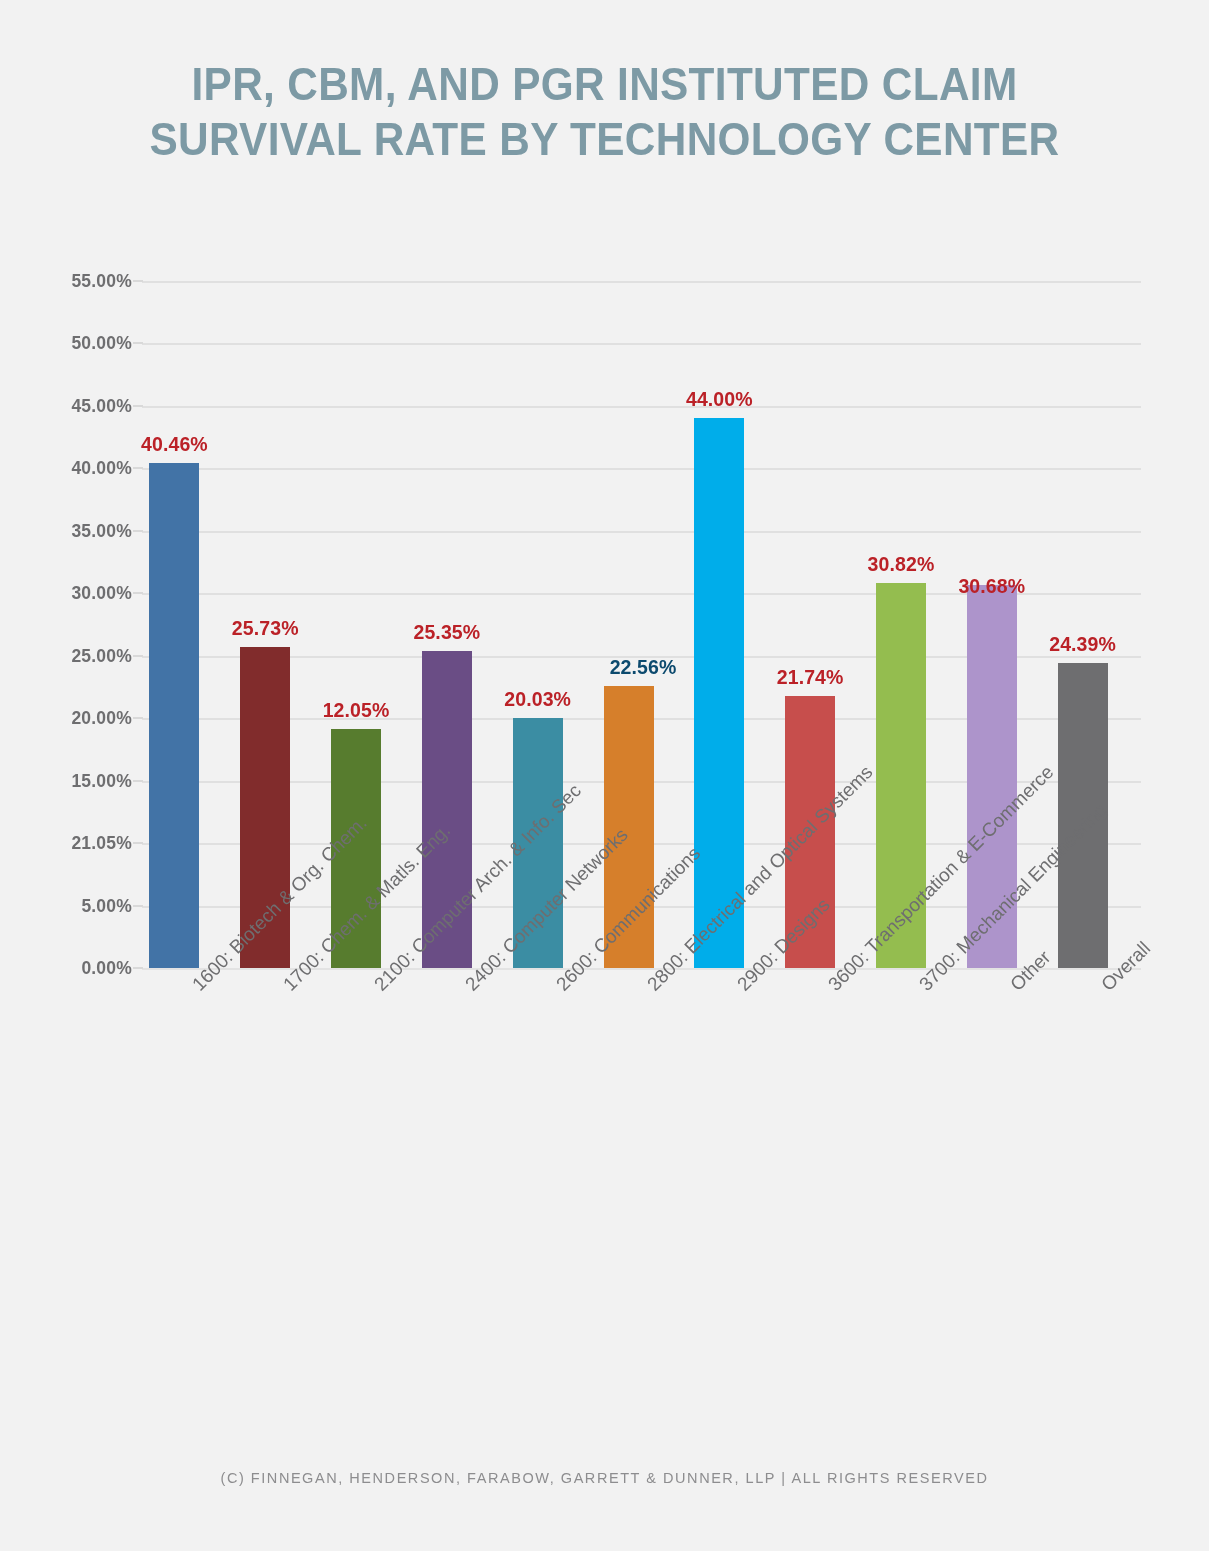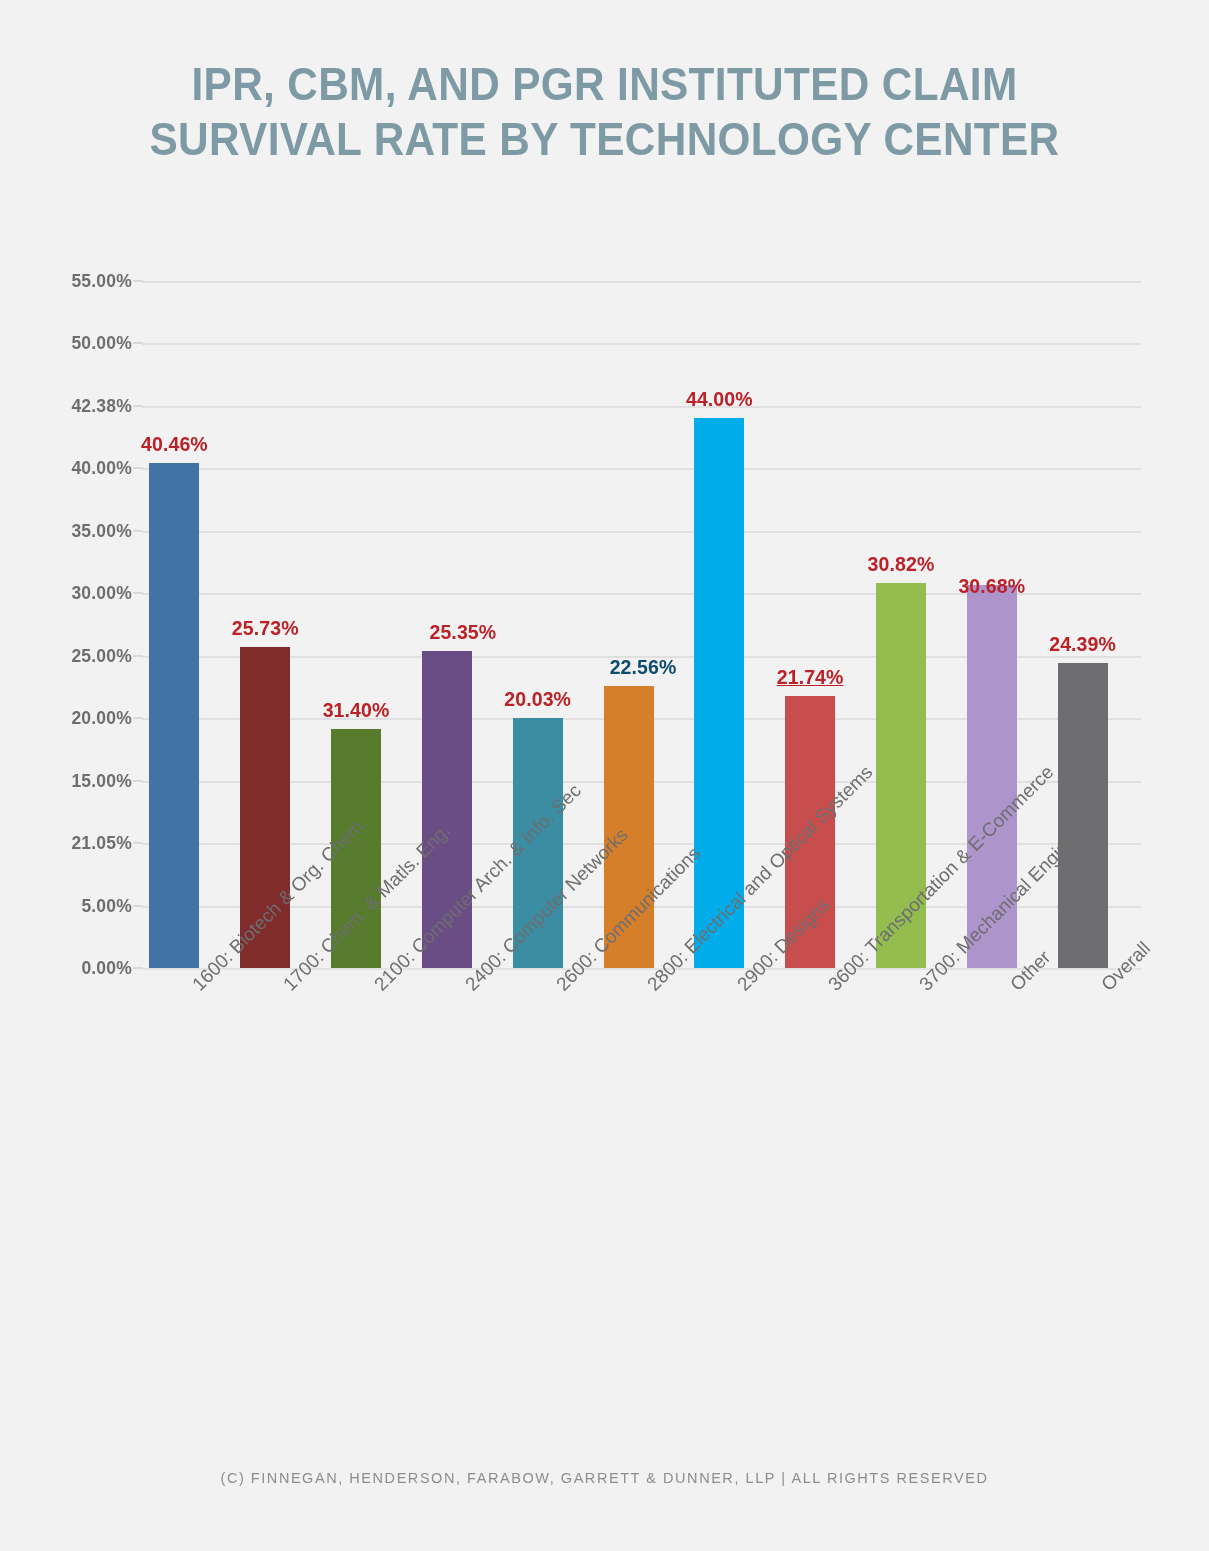--- a/index.html
+++ b/index.html
@@ -188,43 +188,43 @@
         <div class="ytick-label" style="top: 718.182px;">20.00%</div>
         <div class="ytick-mark" style="top: 655.727px;"></div>
         <div class="ytick-label" style="top: 655.727px;">25.00%</div>
         <div class="ytick-mark" style="top: 593.273px;"></div>
         <div class="ytick-label" style="top: 593.273px;">30.00%</div>
         <div class="ytick-mark" style="top: 530.818px;"></div>
         <div class="ytick-label" style="top: 530.818px;">35.00%</div>
         <div class="ytick-mark" style="top: 468.364px;"></div>
         <div class="ytick-label" style="top: 468.364px;">40.00%</div>
         <div class="ytick-mark" style="top: 405.909px;"></div>
-        <div class="ytick-label" style="top: 405.909px;">42.38%</div>
+        <div class="ytick-label" style="top: 405.909px;">45.00%</div>
         <div class="ytick-mark" style="top: 343.455px;"></div>
         <div class="ytick-label" style="top: 343.455px;">50.00%</div>
         <div class="ytick-mark" style="top: 281px;"></div>
         <div class="ytick-label" style="top: 281px;">55.00%</div>
       </div>
     <div id="plot">
         <div class="bar" title="1600: Biotech &amp; Org. Chem. — 40.46%" style="left: 7.40909px; height: 505.382px; background: rgb(66, 115, 166);"></div>
         <div class="bar-value" style="left: 32.4091px; top: 151.618px; color: rgb(187, 33, 39);">40.46%</div>
         <div class="bar" title="1700: Chem. &amp; Matls. Eng. — 25.73%" style="left: 98.2273px; height: 321.391px; background: rgb(129, 44, 44);"></div>
         <div class="bar-value" style="left: 123.227px; top: 335.609px; color: rgb(187, 33, 39);">25.73%</div>
         <div class="bar" title="2100: Computer Arch. &amp; Info. Sec — 19.14%" style="left: 189.045px; height: 239.076px; background: rgb(87, 124, 46);"></div>
-        <div class="bar-value" style="left: 214.045px; top: 417.924px; color: rgb(187, 33, 39);">31.40%</div>
+        <div class="bar-value" style="left: 214.045px; top: 417.924px; color: rgb(187, 33, 39);">12.05%</div>
         <div class="bar" title="2400: Computer Networks — 25.35%" style="left: 279.864px; height: 316.645px; background: rgb(106, 77, 133);"></div>
-        <div class="bar-value" style="left: 304.864px; top: 340.355px; color: rgb(187, 33, 39); margin-left: 16px;">25.35%</div>
+        <div class="bar-value" style="left: 304.864px; top: 340.355px; color: rgb(187, 33, 39);">25.35%</div>
         <div class="bar" title="2600: Communications — 20.03%" style="left: 370.682px; height: 250.193px; background: rgb(59, 141, 163);"></div>
         <div class="bar-value" style="left: 395.682px; top: 406.807px; color: rgb(187, 33, 39);">20.03%</div>
         <div class="bar" title="2800: Electrical and Optical Systems — 22.56%" style="left: 461.5px; height: 281.795px; background: rgb(214, 127, 43);"></div>
         <div class="bar-value" style="left: 501px; top: 375.205px; color: #0c4a6e;">22.56%</div>
         <div class="bar" title="2900: Designs — 44.00%" style="left: 552.318px; height: 549.6px; background: rgb(0, 173, 234);"></div>
         <div class="bar-value" style="left: 577.318px; top: 107.4px; color: rgb(187, 33, 39);">44.00%</div>
         <div class="bar" title="3600: Transportation &amp; E-Commerce — 21.74%" style="left: 643.136px; height: 271.552px; background: rgb(199, 78, 76);"></div>
-        <div class="bar-value" style="left: 668.136px; top: 385.448px; color: rgb(187, 33, 39); text-decoration: underline;">21.74%</div>
+        <div class="bar-value" style="left: 668.136px; top: 385.448px; color: rgb(187, 33, 39);">21.74%</div>
         <div class="bar" title="3700: Mechanical Engineering — 30.82%" style="left: 733.955px; height: 384.97px; background: rgb(148, 189, 79);"></div>
         <div class="bar-value" style="left: 758.955px; top: 272.03px; color: rgb(187, 33, 39);">30.82%</div>
         <div class="bar" title="Other — 30.68%" style="left: 824.773px; height: 383.221px; background: rgb(173, 148, 203);"></div>
         <div class="bar-value" style="left: 849.773px; top: 273.779px; color: rgb(187, 33, 39); margin-top: 20px;">30.68%</div>
         <div class="bar" title="Overall — 24.39%" style="left: 915.591px; height: 304.653px; background: rgb(110, 110, 112);"></div>
         <div class="bar-value" style="left: 940.591px; top: 352.347px; color: rgb(187, 33, 39);">24.39%</div>
       </div>
     <div id="xlabellayer">
         <div class="xlabel" style="left: 188.409px; transform: rotate(-45deg); transform-origin: left top;">1600: Biotech &amp; Org. Chem.</div>
         <div class="xlabel" style="left: 279.227px; transform: rotate(-45deg); transform-origin: left top;">1700: Chem. &amp; Matls. Eng.</div>

